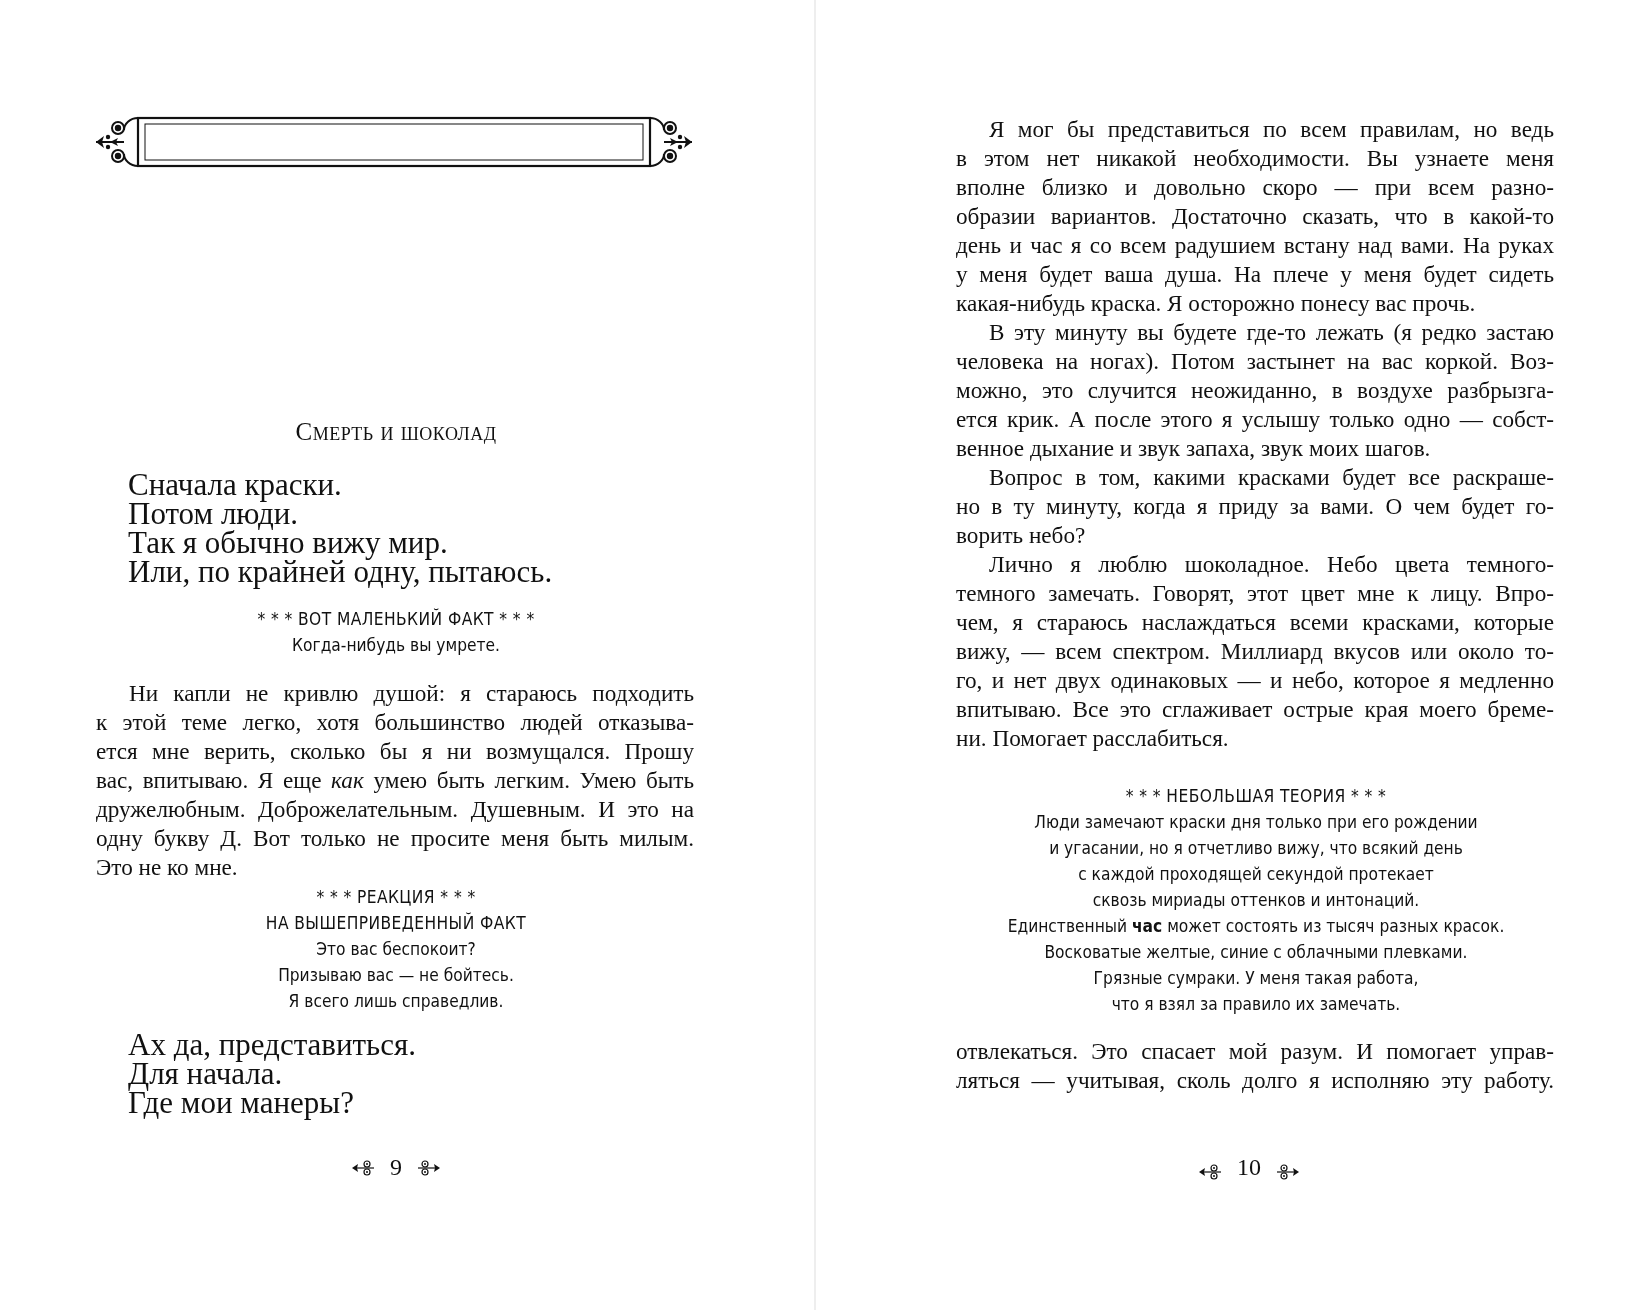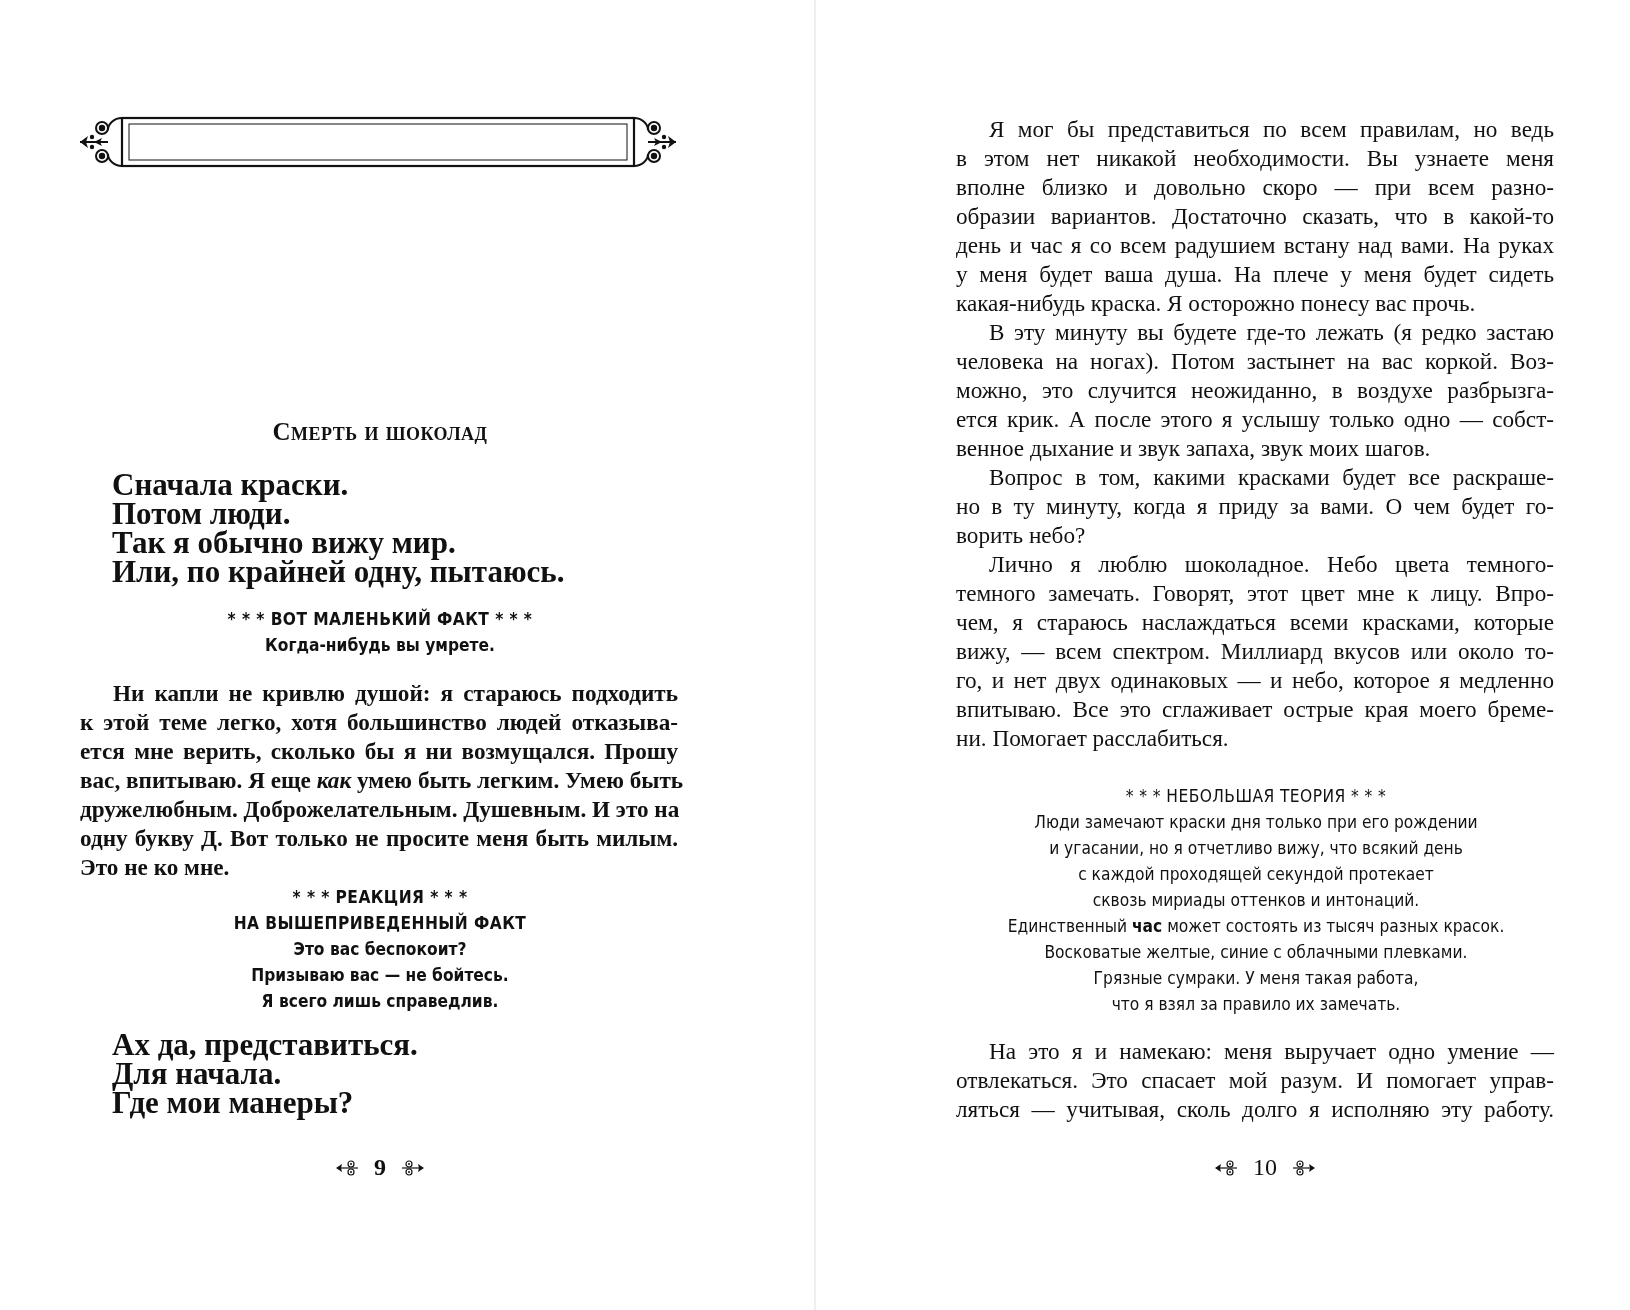--- a/index.html
+++ b/index.html
@@ -1,20 +1,20 @@
 <!DOCTYPE html>
 <html><head>
 <meta charset="utf-8">
 <style>
   html, body { margin: 0; padding: 0; background: #ffffff; }
   body { width: 1630px; height: 1310px; position: relative; overflow: hidden; color: #111; }
   .spread { position: absolute; left: 0; top: 0; width: 1630px; height: 1310px; }
   .gutter { position: absolute; left: 814px; top: 0; width: 2px; height: 1310px; background: #eeeeee; }
   .page { position: absolute; top: 0; height: 1310px; }
-  .page-left { left: 0; width: 644px; font-weight: bold; }
+  .page-left { left: 16px; width: 644px; }
   .page-right { left: 816px; width: 930px; }
 
   .serif { font-family: "Liberation Serif", "DejaVu Serif", serif; }
   .sans { font-family: "DejaVu Sans", "Liberation Sans", sans-serif; }
 
   
   .header-frame { position: absolute; left: 78px; top: 116px; width: 600px; height: 52px; }
   .header-frame svg { width: 100%; height: 100%; display: block; }
 
   .chapter-title {
@@ -208,26 +208,25 @@
       <div>и угасании, но я отчетливо вижу, что всякий день</div>
       <div>с каждой проходящей секундой протекает</div>
       <div>сквозь мириады оттенков и интонаций.</div>
       <div><span>Единственный </span><b>час</b><span> может состоять из тысяч разных красок.</span></div>
       <div>Восковатые желтые, синие с облачными плевками.</div>
       <div>Грязные сумраки. У меня такая работа,</div>
       <div>что я взял за правило их замечать.</div>
     </div>
 
     <div class="para serif" style="left:140px; width:598px; top:1037px;">
-      <span class="ln indent">На это я и намекаю: меня выручает одно умение —</span>
       <span class="ln">отвлекаться. Это спасает мой разум. И помогает управ-</span>
       <span class="ln">ляться — учитывая, сколь долго я исполняю эту работу.</span>
     </div>
 
-    <div class="folio serif" style="left:369px;">
+    <div class="folio serif" style="left:353px;align-items:flex-end;">
       <span class="orn">
         <svg viewBox="0 0 28 18">
             <g fill="none" stroke="#111" stroke-width="1.2">
               <circle cx="17" cy="5" r="3"></circle>
               <circle cx="17" cy="13" r="3"></circle>
               <path d="M24 9 L4 9"></path>
             </g>
             <g fill="#111">
               <path d="M2 9 L8 5 L7 9 L8 13 Z"></path>
               <circle cx="17" cy="5" r="1"></circle>

